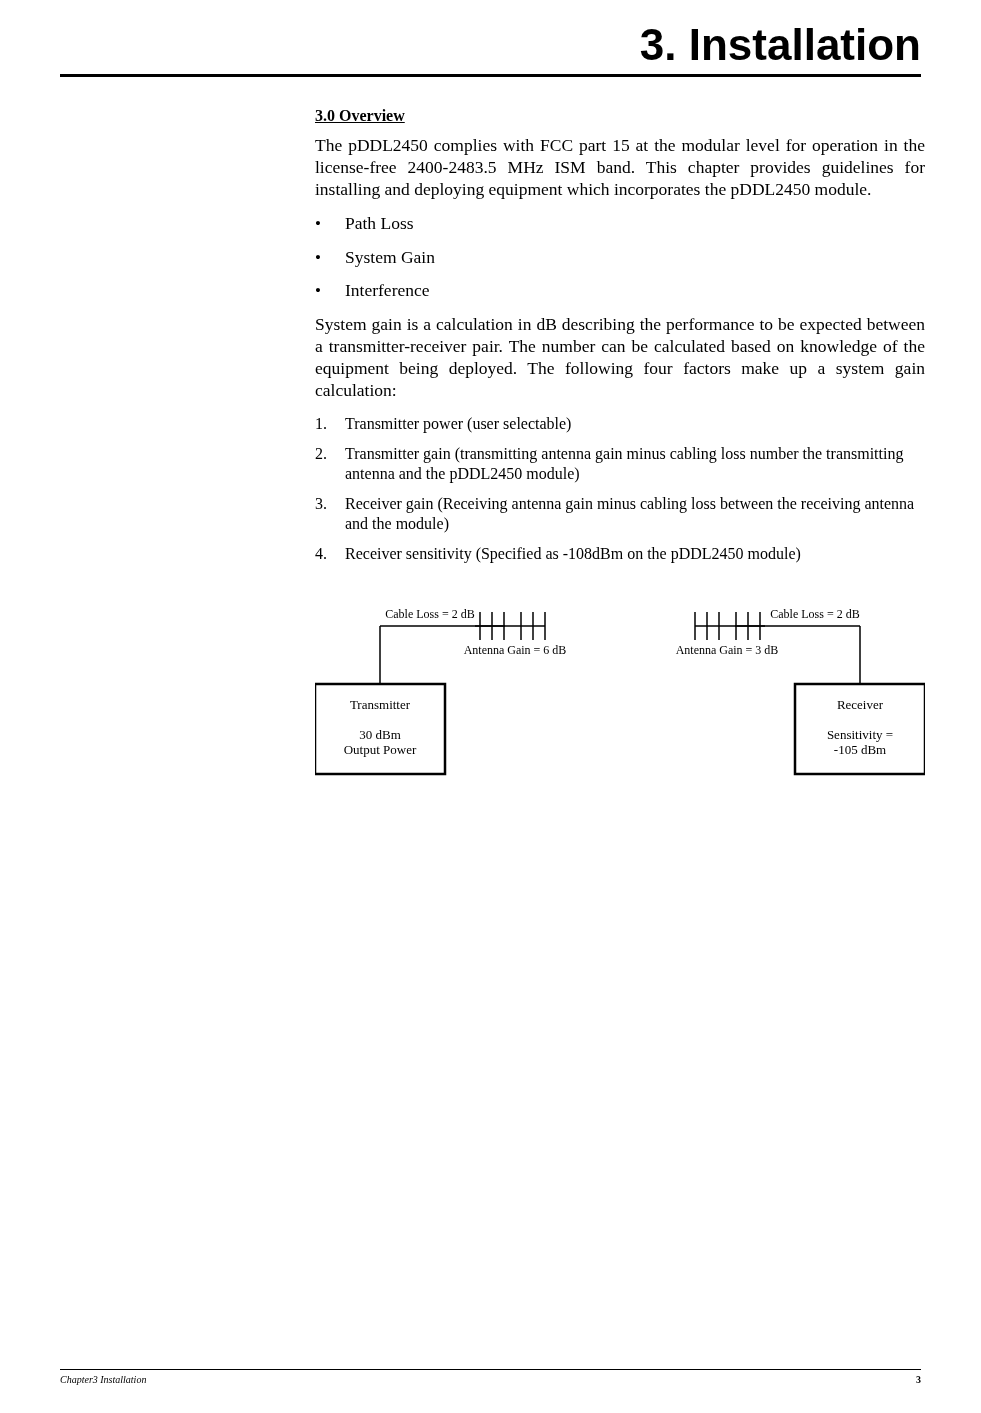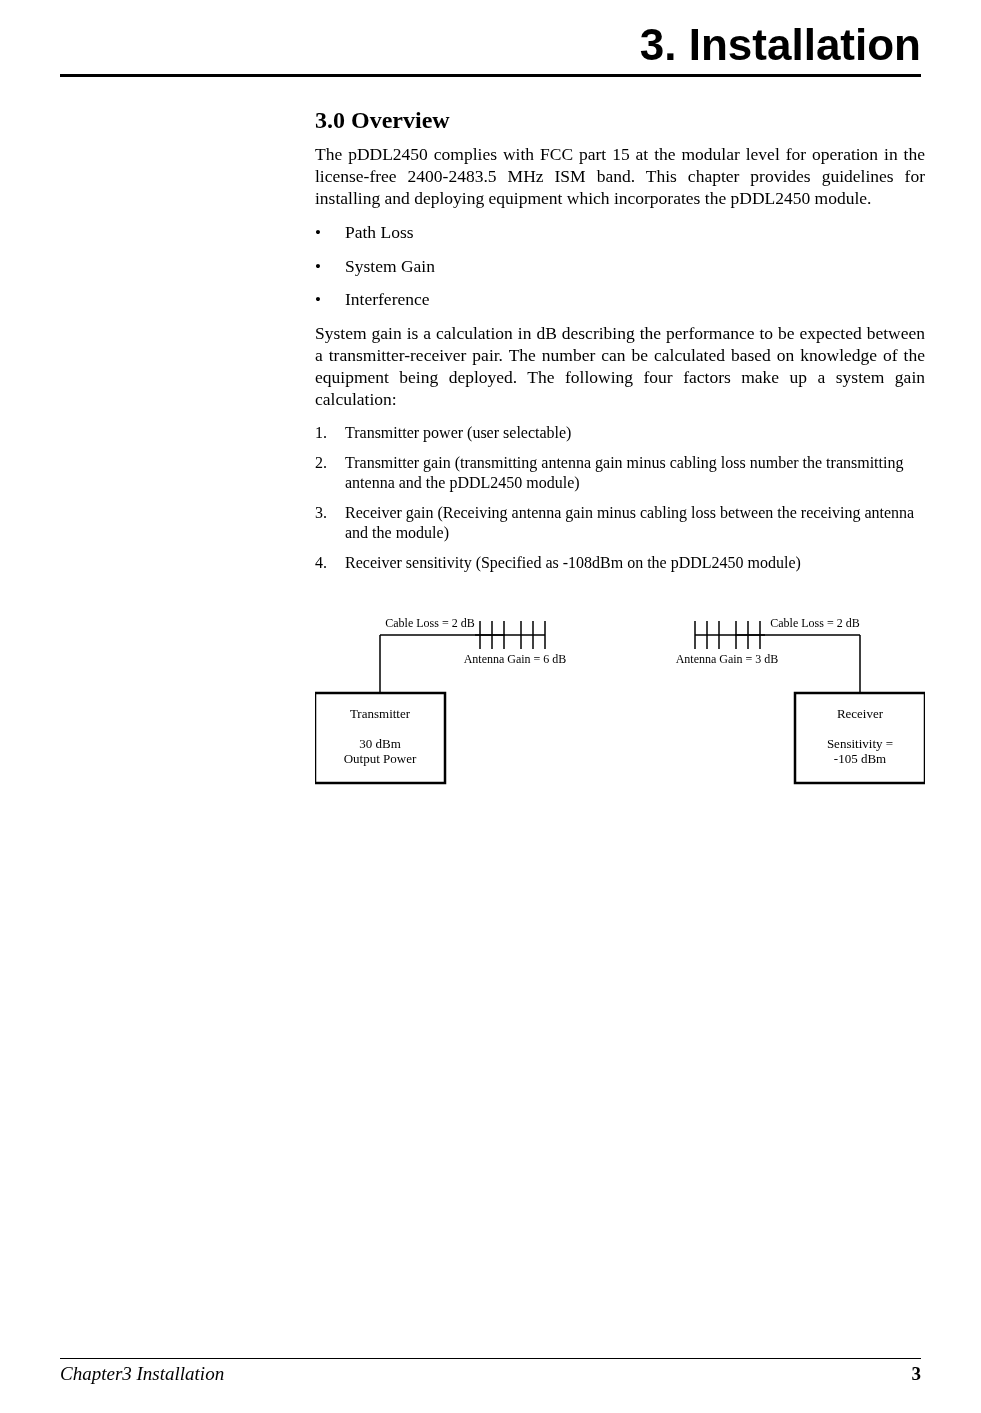--- a/index.html
+++ b/index.html
@@ -24,24 +24,25 @@
       padding-top: 20px;
       padding-bottom: 4px;
       border-bottom: 3px solid #000;
       margin-bottom: 30px;
     }
     .content {
       margin-left: 255px;
       width: 610px;
     }
     .section-heading {
-      font-size: 24px;
+      font-size: 16px;
       font-weight: bold;
       margin-top: 18px;
       margin-bottom: 10px;
+      text-decoration: underline;
     }
     .para {
       font-size: 17.5px;
       line-height: 1.25;
       text-align: justify;
       margin-bottom: 12px;
     }
     ul.bullet-list {
       list-style: none;
       margin-bottom: 12px;
@@ -86,21 +87,21 @@
       height: 200px;
       width: 610px;
     }
     .footer {
       position: absolute;
       bottom: 28px;
       left: 60px;
       right: 60px;
       border-top: 1px solid #000;
       padding-top: 4px;
-      font-size: 19px;
+      font-size: 10px;
       font-style: italic;
       display: flex;
       justify-content: space-between;
     }
     .page-num {
       font-style: normal;
       font-weight: bold;
     }
   </style>
 </head>

